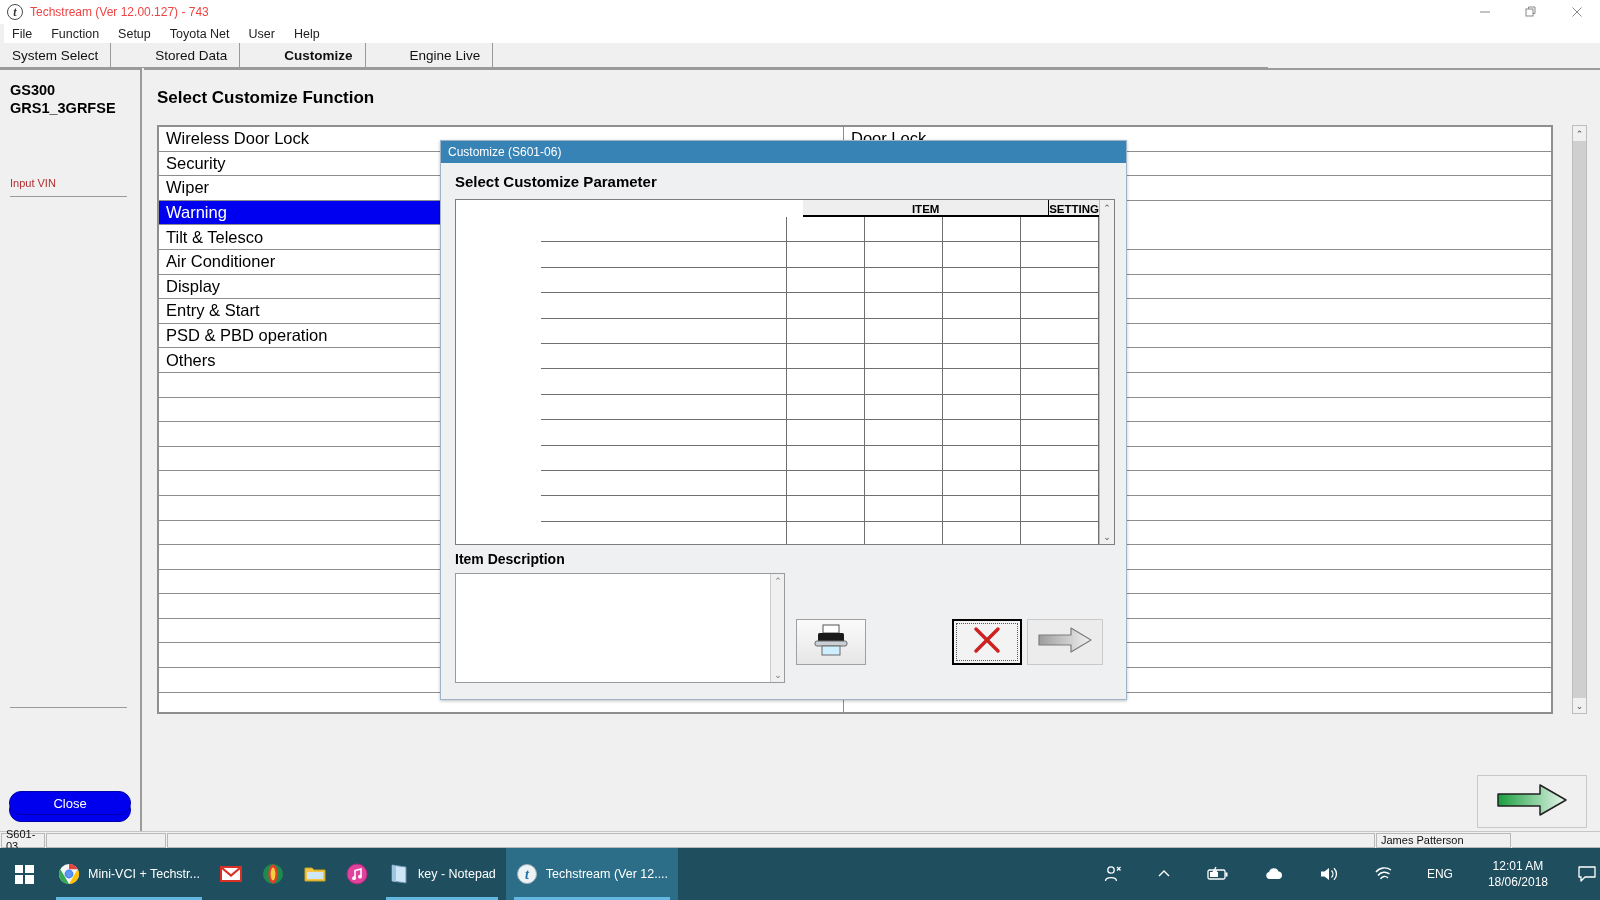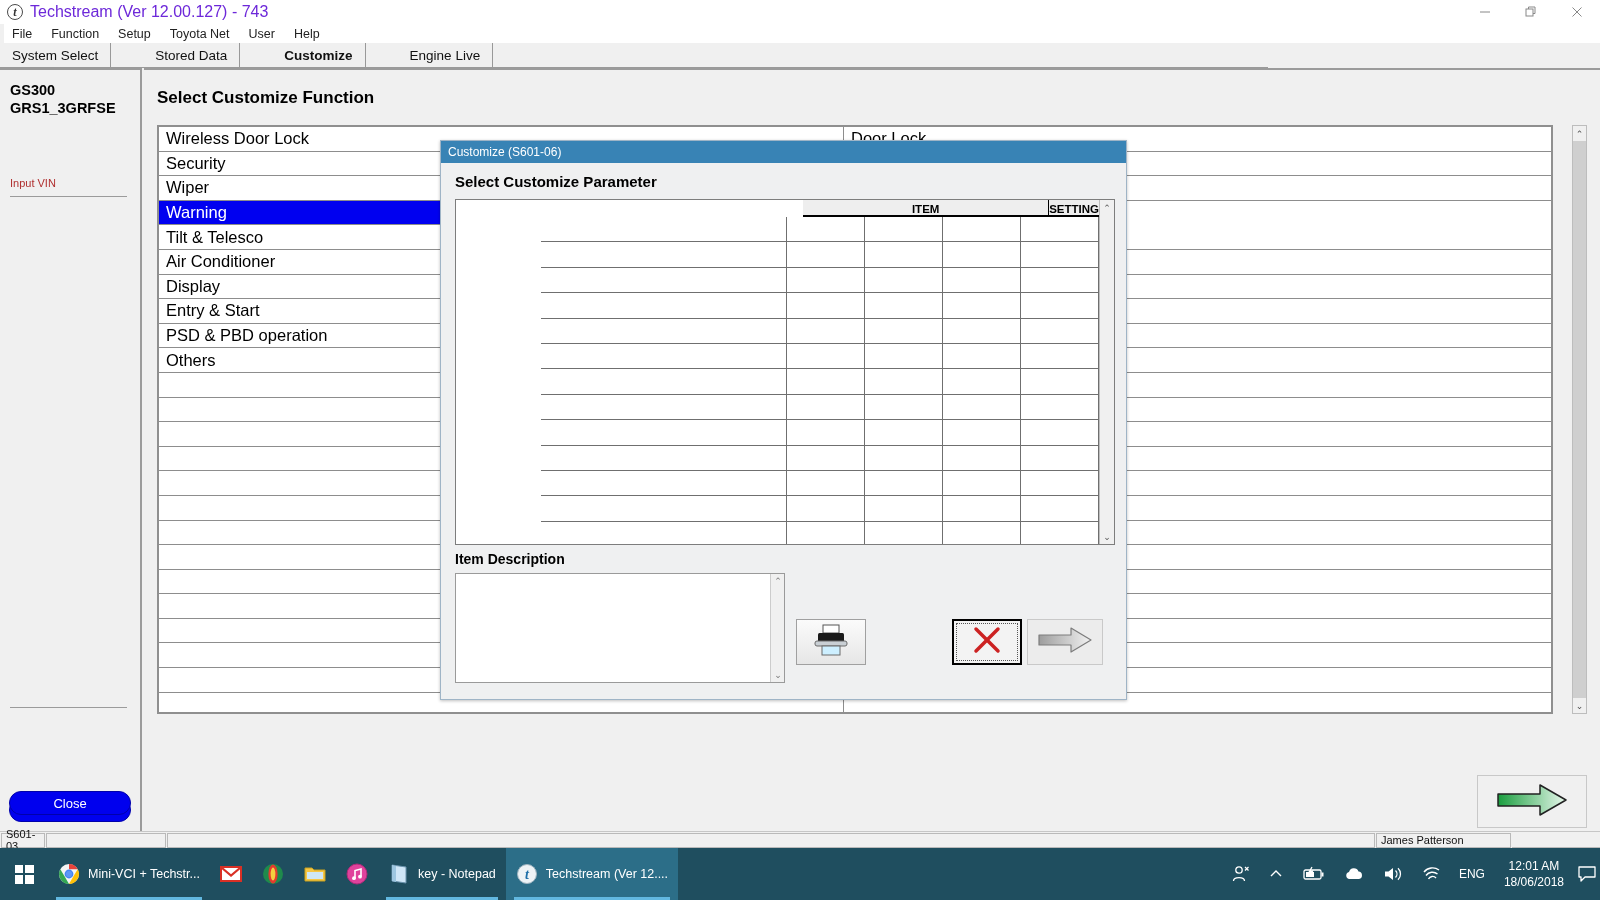--- a/index.html
+++ b/index.html
@@ -19,21 +19,21 @@
   }
   .tb-icon {
     width:16px; height:16px; margin-left:7px; margin-right:7px;
     border-radius:50%;
     border:1.5px solid #4a4a4a;
     display:flex; align-items:center; justify-content:center;
     font-family:"Liberation Serif", serif;
     font-style:italic; font-size:12px; font-weight:bold; color:#333;
     line-height:1;
   }
-  .tb-title { font-size:16px; color:#6d28d9; }
+  .tb-title { font-size:12px; color:#ef4444; }
   .tb-controls { margin-left:auto; display:flex; height:24px; }
   .tb-btn {
     width:46px; height:24px; display:flex; align-items:center; justify-content:center;
     color:#8a8a8a; font-size:13px;
   }
   .tb-btn svg { display:block; }
 
   
   .menubar {
     position:absolute; left:4px; top:24px; width:1600px; height:19px;
@@ -260,21 +260,21 @@
     color:#fff; font-size:12.5px; white-space:nowrap;
   }
   .task.active { background:#2c6e88; }
   .task .underline {
     position:absolute; left:8px; right:8px; bottom:0; height:3px; background:#62b8e0;
   }
   .ico { width:22px; height:22px; flex:0 0 22px; position:relative; }
 
   .tray {
     margin-left:auto; display:flex; align-items:center; height:48px;
-    color:#fff; font-size:12px; gap:0px;
+    color:#fff; font-size:12px; gap:16px;
   }
   .tray-item { padding:0 9px; display:flex; align-items:center; height:52px; }
   .clock { display:flex; flex-direction:column; align-items:center; justify-content:center;
            font-size:12px; line-height:1.35; padding:0 10px; height:52px; }
   .tray-right-edge { width:26px; height:52px; display:flex; align-items:center; justify-content:center; }
 </style>
 </head>
 <body>
 
 <div id="root">

